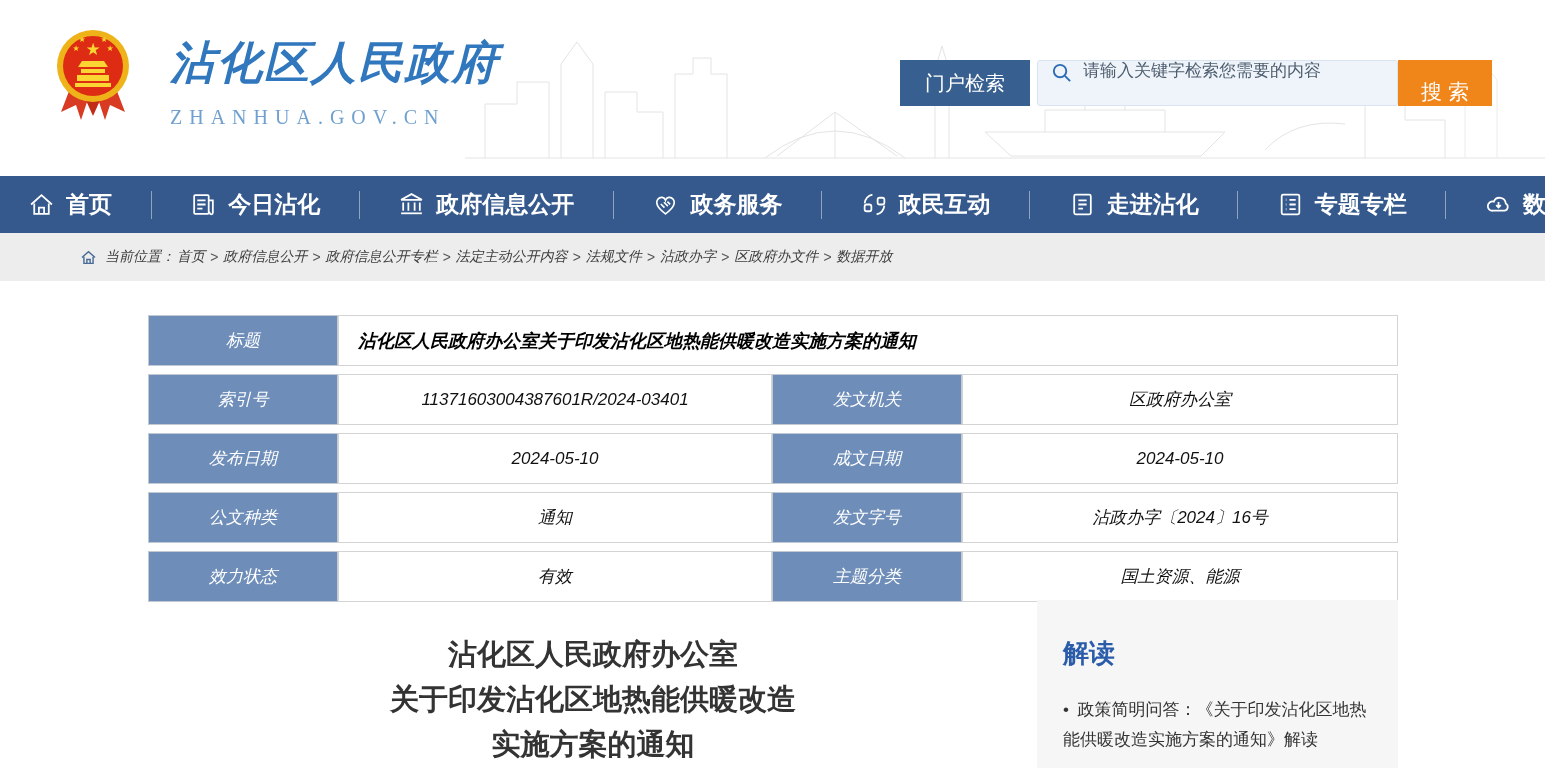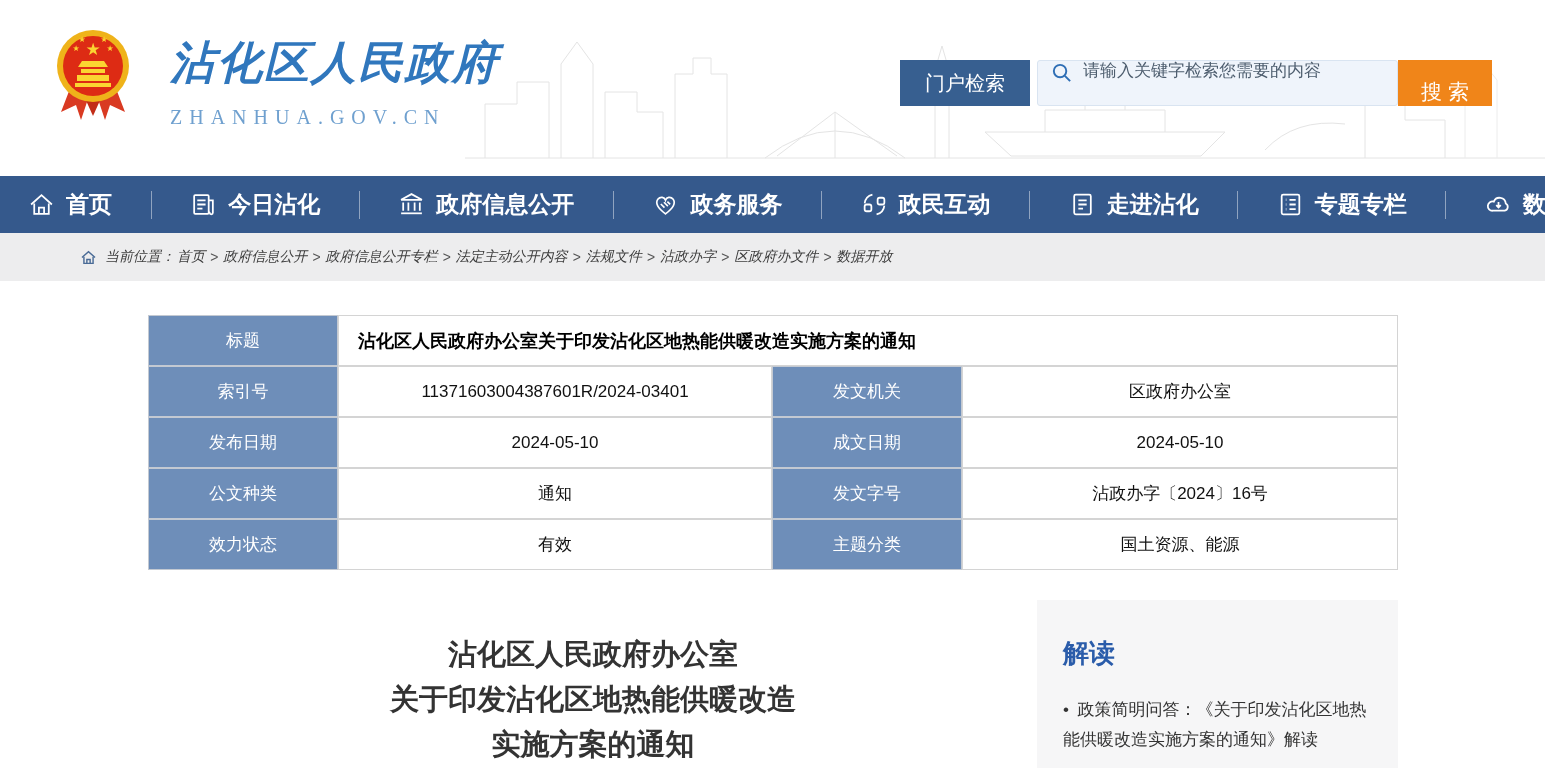--- a/index.html
+++ b/index.html
@@ -36,21 +36,21 @@
 
   
   .breadcrumb { position:absolute; top:233px; left:0; width:1545px; height:48px; background:#EDEDEE;
     display:flex; align-items:center; padding-left:80px; font-size:14px; color:#3C3C3C;font-style:italic; }
   .crumb-home-icon { display:flex; align-items:center; margin-right:8px; }
   .crumb-link { cursor:pointer; margin:0 2px; }
   .crumb-sep { margin:0 3px; color:#555; }
 
   
   .meta-table { position:absolute; left:148px; top:315px; width:1250px; display:grid;
-    grid-template-columns:190px 434px 190px 436px; row-gap:0; }
+    grid-template-columns:190px 434px 190px 436px; row-gap:8px;font-style:italic; }
   .cell { height:51px; display:flex; align-items:center; justify-content:center; font-size:17px; }
   .cell-label { background:#6E8EB9; color:#fff; border:1px solid #C3C9D2; }
   .cell-value { background:#fff; color:#111; border:1px solid #D4D4D4; }
   .cell-title-value { grid-column:2 / 5; justify-content:flex-start; padding-left:19px;
     font-weight:bold; font-size:18px; color:#000; }
 
   
   .doc-title { position:absolute; left:148px; top:632px; width:890px; text-align:center;
     font-size:29px; font-weight:bold; color:#333; line-height:45px; }
 

